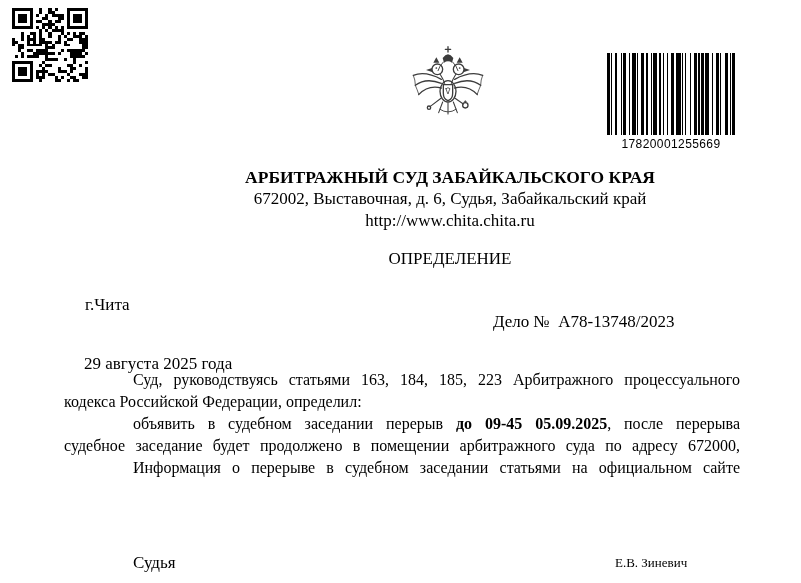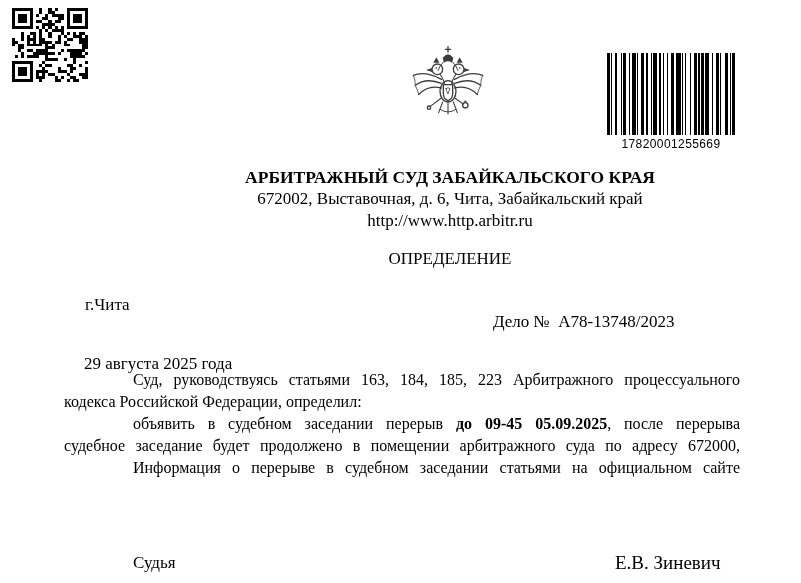--- a/index.html
+++ b/index.html
@@ -33,21 +33,21 @@
   .meta-date { left:84px;  top:353px; font-size:17px; line-height:22px; }
 
   
   .body { left:64px; top:369px; width:676px; font-size:16px; line-height:22px; }
   .bl { height:22px; }
   .ind { padding-left:69px; }
   .jst { text-align:justify; text-align-last:justify; }
 
   
   .sig-role { left:133px; top:552px; font-size:17px; line-height:22px; }
-  .sig-name { left:615px; top:552px; font-size:19px; line-height:22px; }
+  .sig-name { left:615px; top:552px; font-size:13px; line-height:22px; }
 </style>
 </head>
 <body>
 
 <div class="page">
 
   <svg class="abs qr" id="qr" viewBox="0 0 25 25" preserveAspectRatio="none">
       <g fill="#000" shape-rendering="crispEdges">
         <rect x="9" y="0" width="1" height="1"></rect>
         <rect x="12" y="0" width="1" height="1"></rect>
@@ -326,22 +326,22 @@
           <rect x="87" y="0" width="2" height="1"></rect>
           <rect x="90" y="0" width="1" height="1"></rect>
           <rect x="92" y="0" width="2" height="1"></rect>
         </g>
       </svg>
     <div class="bcnum">17820001255669</div>
   </div>
 
   <div class="abs header">
     <div class="court-name">АРБИТРАЖНЫЙ СУД ЗАБАЙКАЛЬСКОГО КРАЯ</div>
-    <div class="hline">672002, Выставочная, д. 6, Чита, Забайкальский край</div>
-    <div class="hline">http://www.http.arbitr.ru</div>
+    <div class="hline">672002, Выставочная, д. 6, Судья, Забайкальский край</div>
+    <div class="hline">http://www.chita.chita.ru</div>
     <div class="doc-type">ОПРЕДЕЛЕНИЕ</div>
   </div>
 
   <div class="abs meta-city">г.Чита</div>
   <div class="abs meta-case">Дело №&nbsp; А78-13748/2023</div>
   <div class="abs meta-date">29 августа 2025 года</div>
 
   <div class="abs body">
     <div class="bl ind jst">Суд, руководствуясь статьями 163, 184, 185, 223 Арбитражного процессуального</div>
     <div class="bl">кодекса Российской Федерации, определил:</div>

